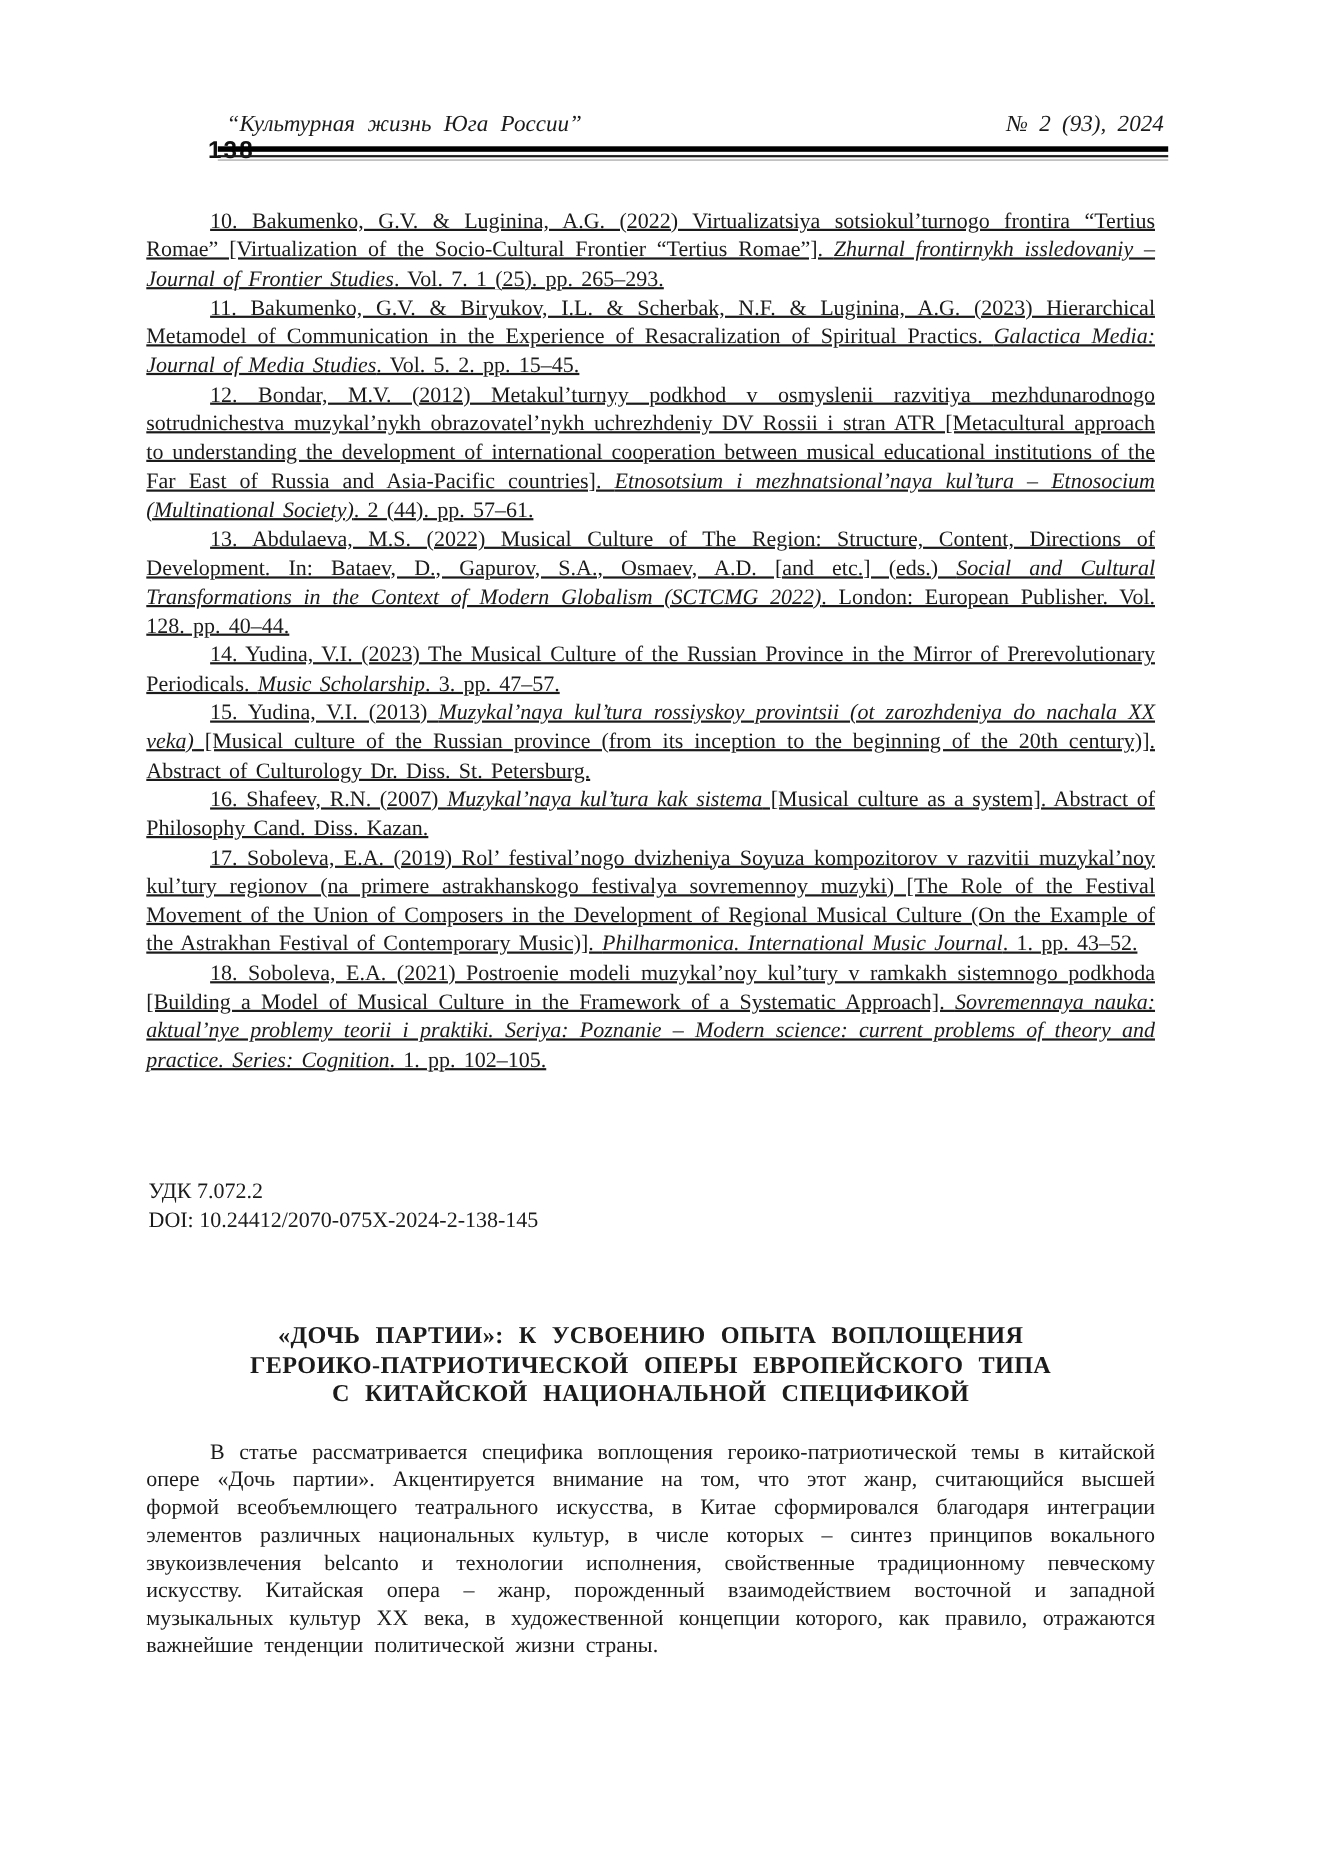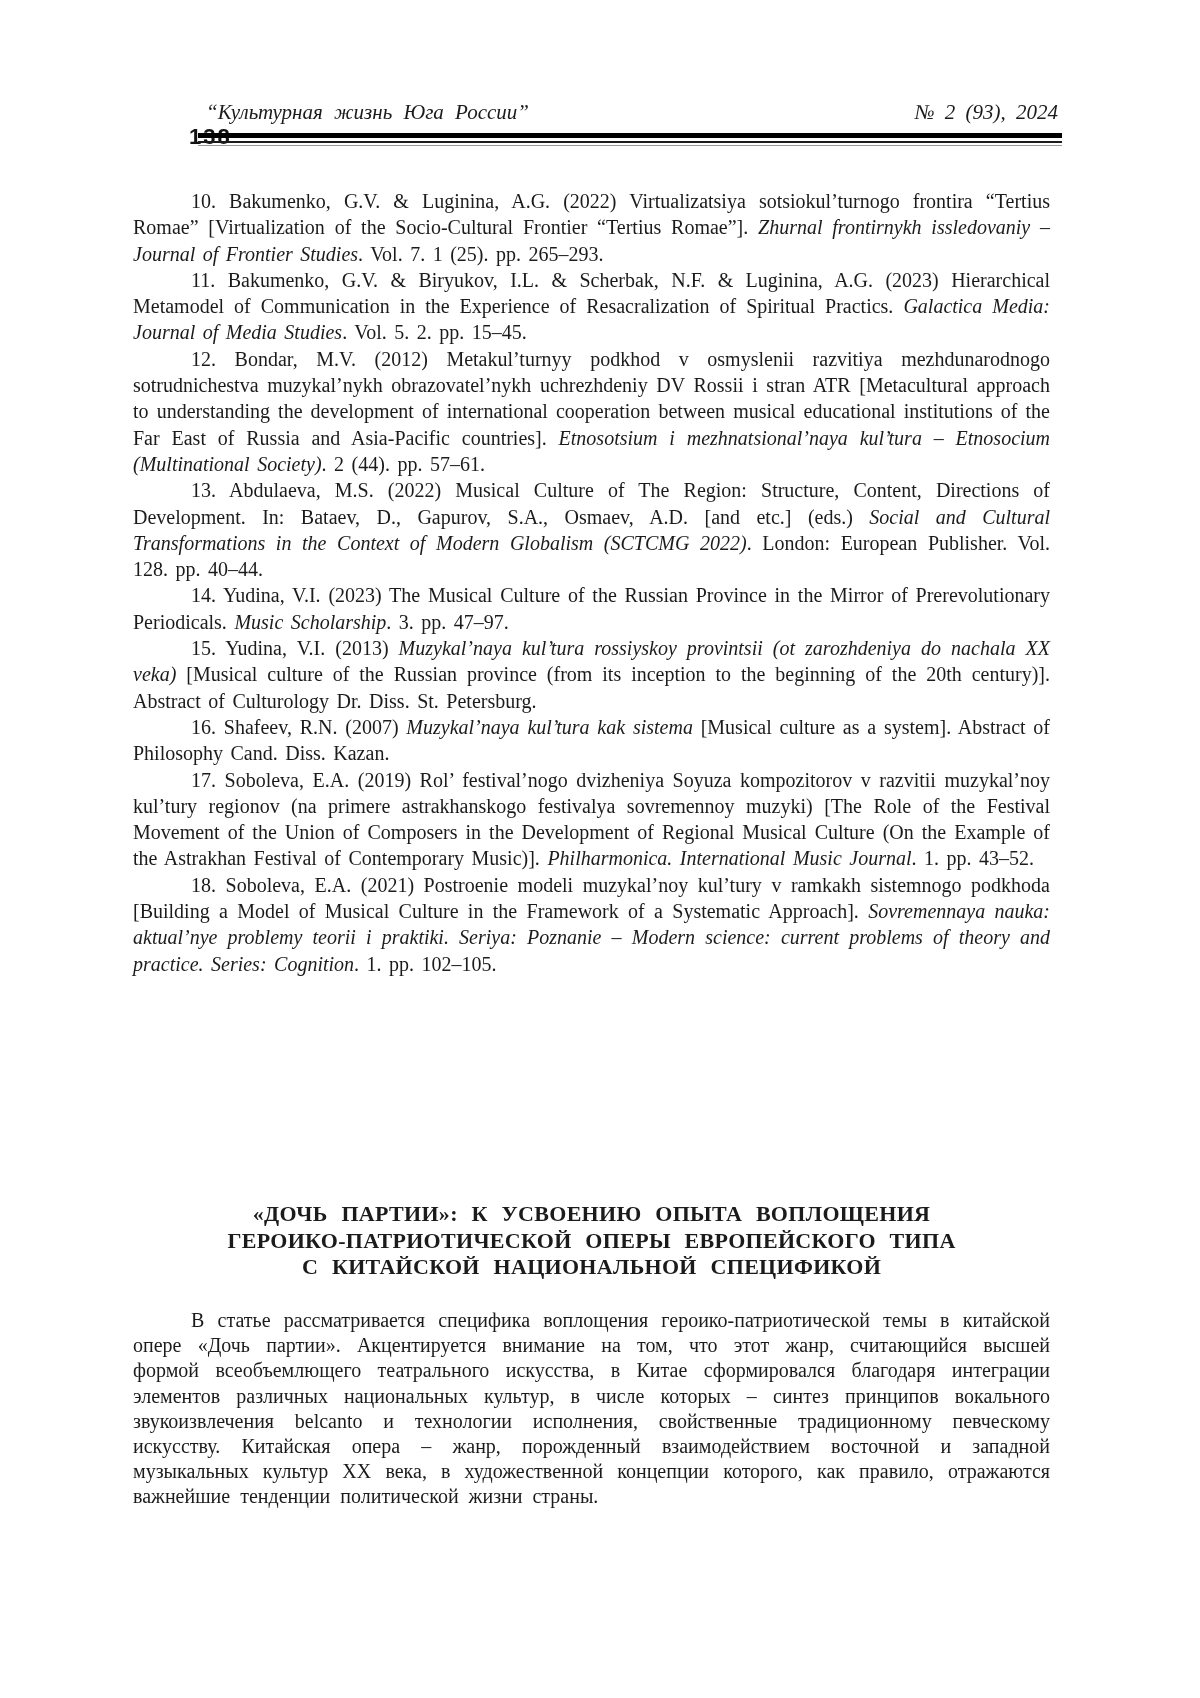--- a/index.html
+++ b/index.html
@@ -49,21 +49,21 @@
   .references {
     position: absolute;
     left: 133px;
     top: 188px;
     width: 917px;
     font-size: 20px;
     line-height: 26.3px;
     text-align: justify;
     word-spacing: 2.5px;
   }
-  .ref { margin: 0; text-indent: 58px; }
+  .ref { margin: 0; text-indent: 58px; text-decoration: underline; }
   .it { font-style: italic; }
 
   
   .meta {
     position: absolute;
     left: 135px;
     top: 1070px;
     font-size: 20px;
     line-height: 26px;
   }
@@ -116,27 +116,31 @@
   <div class="issue-info">№ 2 (93), 2024</div>
   <div class="rule rule-thick"></div>
   <div class="rule rule-thin"></div>
   <div class="rule rule-thin2"></div>
 
   <div class="references">
       <p class="ref"><span>10. Bakumenko, G.V. &amp; Luginina, A.G. (2022) Virtualizatsiya sotsiokul’turnogo frontira “Tertius Romae” [Virtualization of the Socio-Cultural Frontier “Tertius Romae”]. </span><span class="it">Zhurnal frontirnykh issledovaniy – Journal of Frontier Studies</span><span>. Vol. 7. 1 (25). pp. 265–293.</span></p>
       <p class="ref"><span>11. Bakumenko, G.V. &amp; Biryukov, I.L. &amp; Scherbak, N.F. &amp; Luginina, A.G. (2023) Hierarchical Metamodel of Communication in the Experience of Resacralization of Spiritual Practics. </span><span class="it">Galactica Media: Journal of Media Studies</span><span>. Vol. 5. 2. pp. 15–45.</span></p>
       <p class="ref"><span>12. Bondar, M.V. (2012) Metakul’turnyy podkhod v osmyslenii razvitiya mezhdunarodnogo sotrudnichestva muzykal’nykh obrazovatel’nykh uchrezhdeniy DV Rossii i stran ATR [Metacultural approach to understanding the development of international cooperation between musical educational institutions of the Far East of Russia and Asia-Pacific countries]. </span><span class="it">Etnosotsium i mezhnatsional’naya kul’tura – Etnosocium (Multinational Society)</span><span>. 2 (44). pp. 57–61.</span></p>
       <p class="ref"><span>13. Abdulaeva, M.S. (2022) Musical Culture of The Region: Structure, Content, Directions of Development. In: Bataev, D., Gapurov, S.A., Osmaev, A.D. [and etc.] (eds.) </span><span class="it">Social and Cultural Transformations in the Context of Modern Globalism (SCTCMG 2022)</span><span>. London: European Publisher. Vol. 128. pp. 40–44.</span></p>
-      <p class="ref"><span>14. Yudina, V.I. (2023) The Musical Culture of the Russian Province in the Mirror of Prerevolutionary Periodicals. </span><span class="it">Music Scholarship</span><span>. 3. pp. 47–97.</span></p>
+      <p class="ref"><span>14. Yudina, V.I. (2023) The Musical Culture of the Russian Province in the Mirror of Prerevolutionary Periodicals. </span><span class="it">Music Scholarship</span><span>. 3. pp. 47–57.</span></p>
       <p class="ref"><span>15. Yudina, V.I. (2013) </span><span class="it">Muzykal’naya kul’tura rossiyskoy provintsii (ot zarozhdeniya do nachala XX veka)</span><span> [Musical culture of the Russian province (from its inception to the beginning of the 20th century)]. Abstract of Culturology Dr. Diss. St. Petersburg.</span></p>
       <p class="ref"><span>16. Shafeev, R.N. (2007) </span><span class="it">Muzykal’naya kul’tura kak sistema</span><span> [Musical culture as a system]. Abstract of Philosophy Cand. Diss. Kazan.</span></p>
       <p class="ref"><span>17. Soboleva, E.A. (2019) Rol’ festival’nogo dvizheniya Soyuza kompozitorov v razvitii muzykal’noy kul’tury regionov (na primere astrakhanskogo festivalya sovremennoy muzyki) [The Role of the Festival Movement of the Union of Composers in the Development of Regional Musical Culture (On the Example of the Astrakhan Festival of Contemporary Music)]. </span><span class="it">Philharmonica. International Music Journal</span><span>. 1. pp. 43–52.</span></p>
       <p class="ref"><span>18. Soboleva, E.A. (2021) Postroenie modeli muzykal’noy kul’tury v ramkakh sistemnogo podkhoda [Building a Model of Musical Culture in the Framework of a Systematic Approach]. </span><span class="it">Sovremennaya nauka: aktual’nye problemy teorii i praktiki. Seriya: Poznanie – Modern science: current problems of theory and practice. Series: Cognition</span><span>. 1. pp. 102–105.</span></p>
     </div>
 
+  <div class="meta">
+    <div>УДК 7.072.2</div>
+    <div>DOI: 10.24412/2070-075X-2024-2-138-145</div>
+  </div>
 
 
   <div class="article-title">
       <div>«ДОЧЬ ПАРТИИ»: К УСВОЕНИЮ ОПЫТА ВОПЛОЩЕНИЯ</div>
       <div>ГЕРОИКО-ПАТРИОТИЧЕСКОЙ ОПЕРЫ ЕВРОПЕЙСКОГО ТИПА</div>
       <div>С КИТАЙСКОЙ НАЦИОНАЛЬНОЙ СПЕЦИФИКОЙ</div>
     </div>
 
   <p class="abstract">В статье рассматривается специфика воплощения героико-патриотической темы в китайской опере «Дочь партии». Акцентируется внимание на том, что этот жанр, считающийся высшей формой всеобъемлющего театрального искусства, в Китае сформировался благодаря интеграции элементов различных национальных культур, в числе которых – синтез принципов вокального звукоизвлечения belcanto и технологии исполнения, свойственные традиционному певческому искусству. Китайская опера – жанр, порожденный взаимодействием восточной и западной музыкальных культур XX века, в художественной концепции которого, как правило, отражаются важнейшие тенденции политической жизни страны.</p>
 

